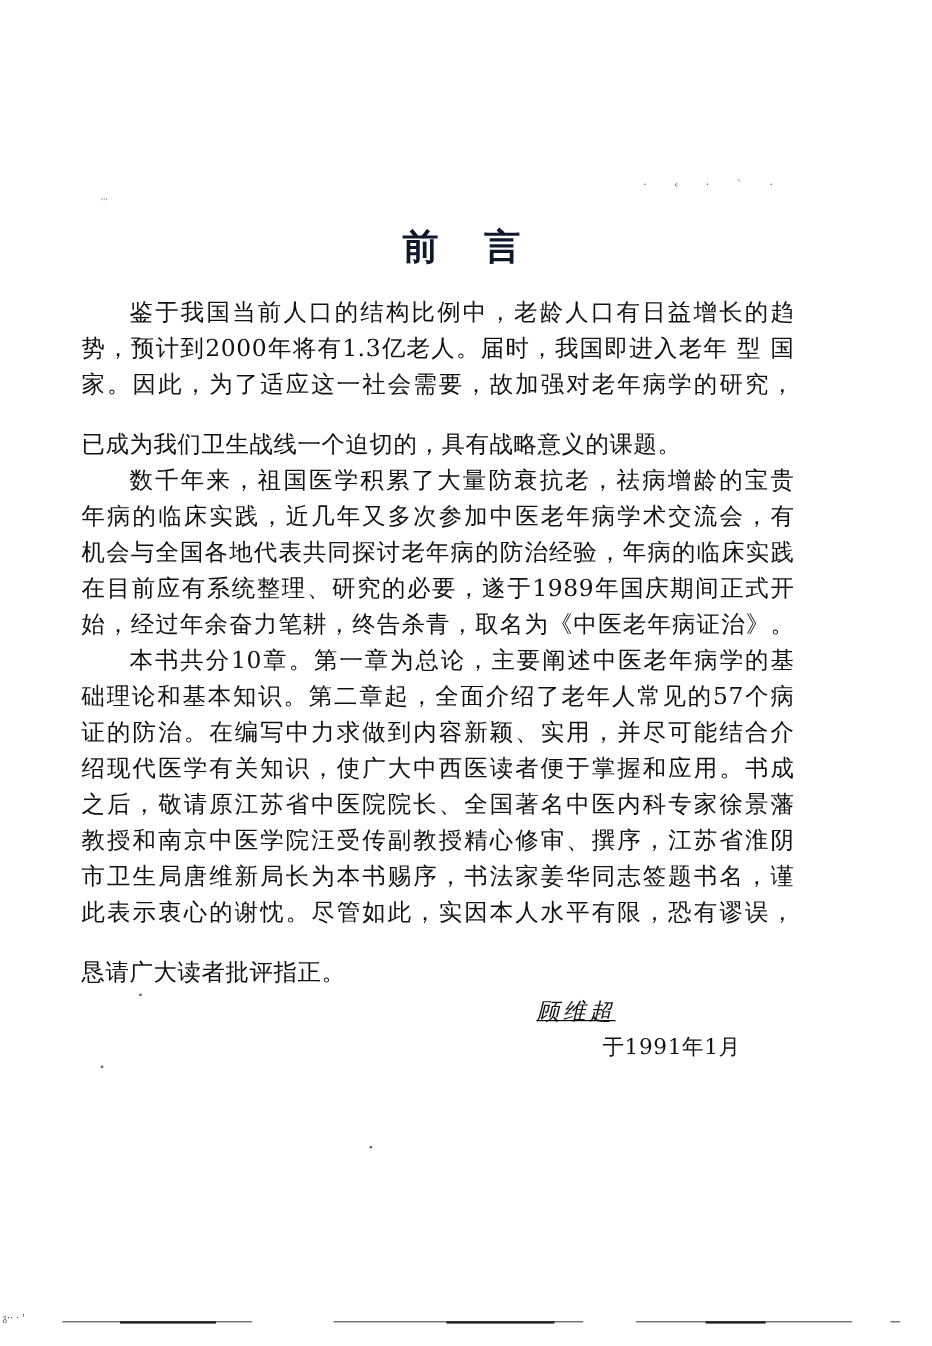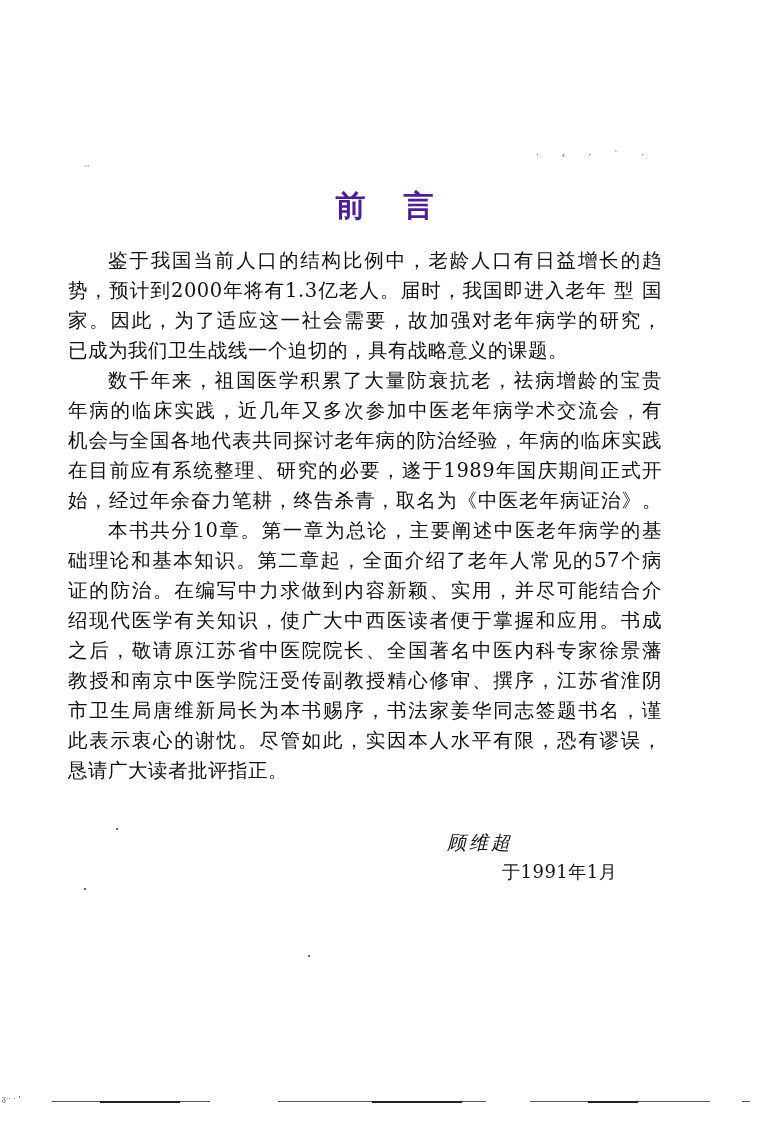--- a/index.html
+++ b/index.html
@@ -27,21 +27,21 @@
     top: 166px;
     left: 0;
     width: 777px;
     text-align: center;
     font-family: "DejaVu Sans", "Liberation Sans", sans-serif;
     font-weight: bold;
     font-size: 30px;
     letter-spacing: 38px;
     padding-left: 30px;
     box-sizing: border-box;
-    color: #4c1d95;
+    color: #0f172a;
   }
   .body-text {
     position: absolute;
     left: 68px;
     top: 246px;
     width: 594px;
   }
   .line {
     display: block;
     height: 30px;
@@ -50,28 +50,30 @@
     white-space: nowrap;
     text-align: justify;
     text-align-last: justify;
     letter-spacing: 0.5px;
   }
   .line.indent {
     padding-left: 40px;
   }
   .line.last {
     text-align-last: left;
+    margin-top: 20px;
   }
   .signature {
     position: absolute;
     left: 447px;
     top: 830px;
     font-size: 19px;
     font-style: italic;
     letter-spacing: 3px;
+    text-decoration: underline;
   }
   .date {
     position: absolute;
     left: 482px;
     top: 860px;
     font-size: 18px;
     letter-spacing: 0.5px;
     margin-left: 20px;
   }
   .specks {

